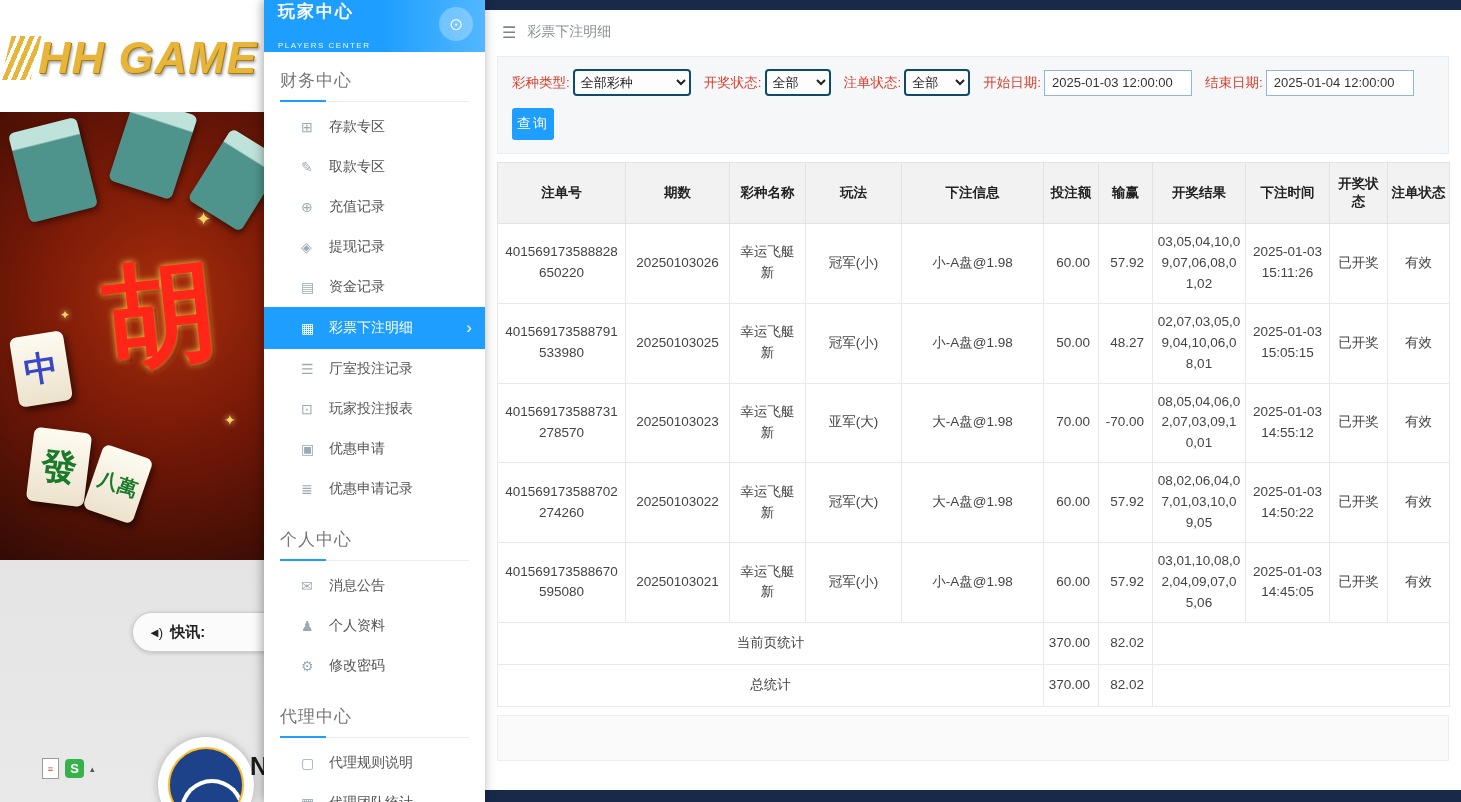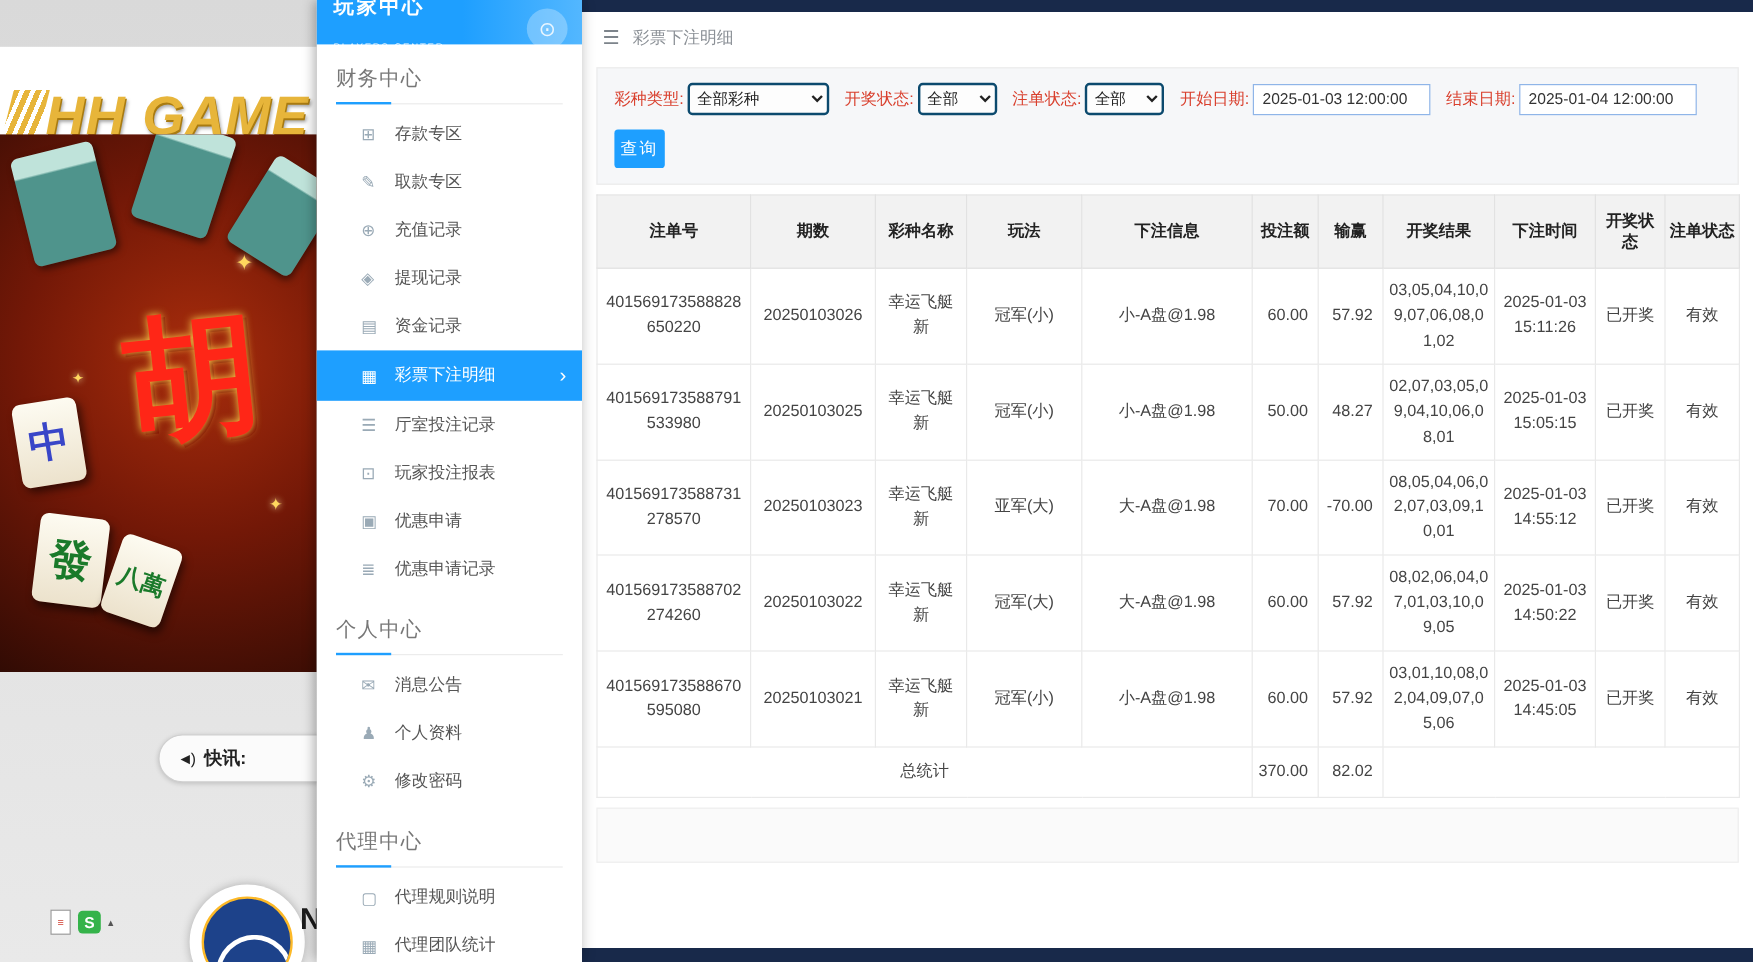--- a/index.html
+++ b/index.html
@@ -1,21 +1,21 @@
 <!DOCTYPE html>
 <html><head>
 <meta charset="utf-8">
 <style>
   * { margin:0; padding:0; box-sizing:border-box; }
   body { font-family:"Liberation Sans", sans-serif; background:#888; }
   .stage { position:relative; width:1461px; height:802px; overflow:hidden; background:#fff; margin:0 auto; }
 
   
   .left-panel { position:absolute; left:0; top:0; width:264px; height:802px; background:linear-gradient(180deg,#d9d9d9,#e9e9e9); overflow:hidden; }
-  .logo-band { height:116px; background:#fff; display:flex; align-items:center; padding-left:6px; overflow:hidden;margin-top:39px; }
+  .logo-band { height:116px; background:#fff; display:flex; align-items:center; padding-left:6px; overflow:hidden; }
   .logo-bars { display:inline-block; width:30px; height:44px; background:repeating-linear-gradient(100deg,#e7b53a 0 5px,#fff 5px 9px); transform:skewX(-14deg); margin-right:2px; }
   .logo-text { font-size:45px; font-style:italic; font-weight:bold; color:#e7b53a; letter-spacing:1px; white-space:nowrap; text-shadow:1px 1px 0 #a97b10, 2px 3px 3px rgba(0,0,0,.35); }
   .hero { position:absolute; top:112px; left:0; width:264px; height:448px; background:radial-gradient(circle at 62% 42%, #a92d0c 0%, #731807 48%, #310b04 100%); overflow:hidden; }
   .tile-back { position:absolute; border-radius:6px; background:linear-gradient(180deg,#bfe3da 18%,#4f948c 20%); box-shadow:2px 3px 6px rgba(0,0,0,.5); }
   .tile { position:absolute; background:linear-gradient(#fdfbf1,#ece2cc); border-radius:7px; box-shadow:3px 4px 7px rgba(0,0,0,.55); display:flex; align-items:center; justify-content:center; font-family:"Liberation Serif", serif; font-weight:bold; }
   .hero-hu { position:absolute; font-family:"Liberation Serif", serif; font-weight:bold; font-size:112px; color:#ff2617; text-shadow:0 0 7px #ffd34d, 3px 3px 0 #7e0d00; transform:rotate(-6deg); }
   .sparkle { position:absolute; color:#ffd75e; text-shadow:0 0 6px #fff0b0; }
   .ticker-pill { position:absolute; left:132px; top:612px; width:210px; height:40px; background:#fbfbfb; border:1px solid #cfcfcf; border-radius:20px; display:flex; align-items:center; gap:9px; padding-left:15px; box-shadow:0 1px 4px rgba(0,0,0,.18); }
   .speaker { font-size:13px; color:#222; letter-spacing:-2px; }
   .ticker-label { font-size:15px; font-weight:bold; color:#222; }
@@ -23,21 +23,21 @@
   .icon-notepad { width:17px; height:21px; background:#fff; border:1px solid #9a9a9a; font-size:9px; color:#d03c2e; line-height:20px; text-align:center; }
   .icon-ime { width:19px; height:19px; border-radius:4px; background:#35b34a; color:#fff; font-size:13px; font-weight:bold; display:flex; align-items:center; justify-content:center; }
   .icon-caret { font-size:9px; color:#555; }
   .team-circle { position:absolute; left:158px; top:737px; width:96px; height:96px; border-radius:50%; background:#fff; box-shadow:0 0 8px rgba(0,0,0,.25); display:flex; align-items:center; justify-content:center; }
   .team-logo { width:76px; height:76px; border-radius:50%; background:#1d428a; border:2px solid #fdb927; position:relative; overflow:hidden; }
   .team-logo::after { content:""; position:absolute; left:10px; top:30px; width:56px; height:30px; border:4px solid #fff; border-bottom:none; border-radius:56px 56px 0 0; }
   .team-text { position:absolute; left:250px; top:752px; font-size:25px; font-weight:bold; color:#1b1b1b; }
 
   
   .sidebar { position:absolute; left:264px; top:0; width:221px; height:802px; background:#fff; box-shadow:-3px 0 9px rgba(0,0,0,.25), 3px 0 9px rgba(0,0,0,.10); z-index:5; }
-  .sb-header { height:37px; background:linear-gradient(90deg,#1e9fff 55%,#53b7ff); color:#fff; display:flex; flex-direction:column; justify-content:center; padding:0 14px; position:relative; }
+  .sb-header { height:52px; background:linear-gradient(90deg,#1e9fff 55%,#53b7ff); color:#fff; display:flex; flex-direction:column; padding:0 14px; position:relative; }
   .sb-title { font-size:17px; font-weight:bold; letter-spacing:2px; }
   .sb-sub { font-size:8px; letter-spacing:1.5px; opacity:.92; margin-top:18px; }
   .sb-gamepad { position:absolute; right:12px; top:7px; width:34px; height:34px; border-radius:50%; background:rgba(255,255,255,.28); color:#eaf6ff; font-size:17px; display:flex; align-items:center; justify-content:center; }
   .sb-section { margin:17px 16px 0; font-size:17px; color:#777; letter-spacing:1px; padding-bottom:9px; border-bottom:1px solid #ececec; position:relative; }
   .sb-section::after { content:""; position:absolute; left:0; bottom:-1px; width:46px; height:2px; background:#1e9fff; }
   .sb-items { padding:5px 0 2px; }
   .sb-item { display:flex; align-items:center; height:40px; padding-left:37px; color:#555; font-size:14px; cursor:pointer; position:relative; }
   .sb-item .mi { width:28px; color:#9aaab6; font-size:14px; }
   .sb-item.active { background:#1e9fff; color:#fff; height:42px; }
   .sb-item.active .mi { color:#fff; }
@@ -309,20 +309,26 @@
               <td class="num">60.00</td>
               <td class="num">57.92</td>
               <td>03,01,10,08,02,04,09,07,05,06</td>
               <td>2025-01-03 14:45:05</td>
               <td>已开奖</td>
               <td>有效</td>
             </tr>
           </tbody>
         <tfoot id="table-foot">
             <tr>
+              <td colspan="5">当前页统计</td>
+              <td class="num">370.00</td>
+              <td class="num">82.02</td>
+              <td colspan="4"></td>
+            </tr>
+            <tr>
               <td colspan="5">总统计</td>
               <td class="num">370.00</td>
               <td class="num">82.02</td>
               <td colspan="4"></td>
             </tr>
           </tfoot>
       </table>
     </div>
 
     <div class="pg-bar">

